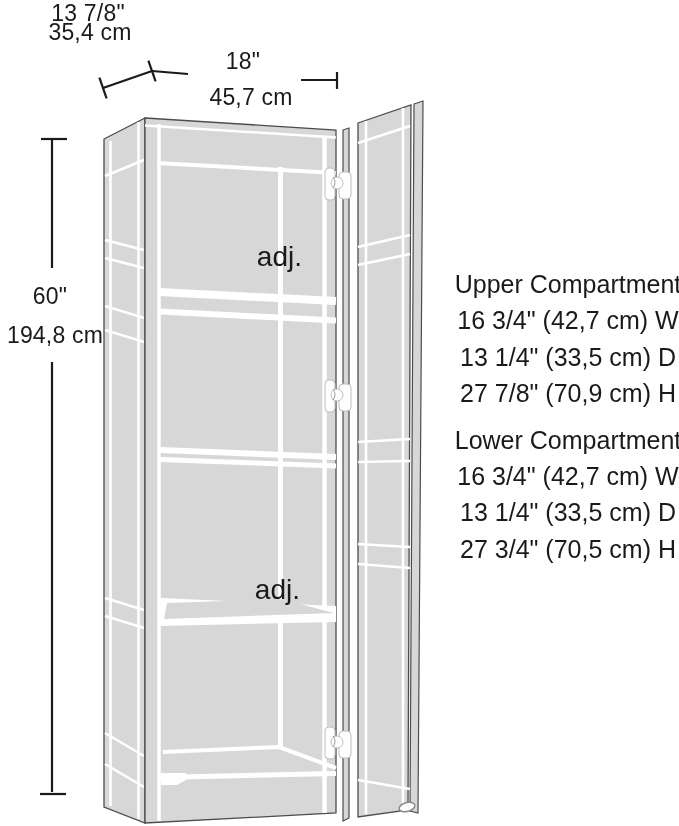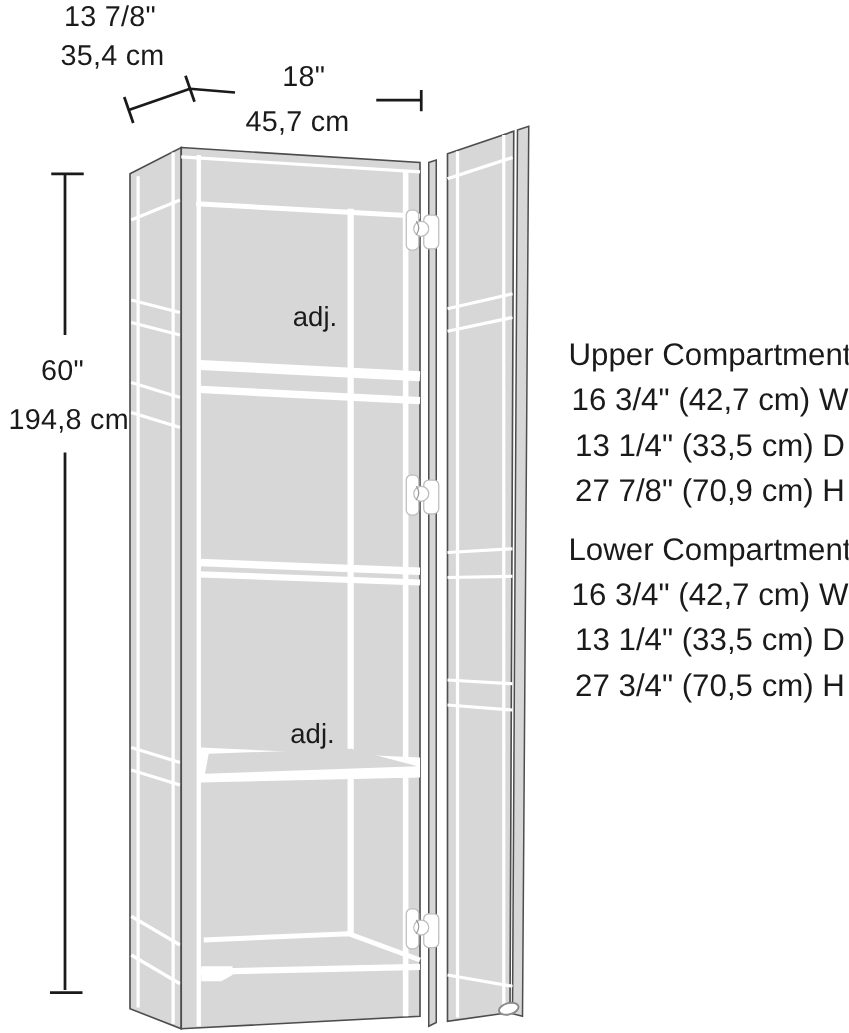--- a/index.html
+++ b/index.html
@@ -3,22 +3,22 @@
 <meta charset="utf-8">
 <style>
   html,body{margin:0;padding:0;background:#fff;}
   .stage{
     position:relative;width:679px;height:826px;background:#fff;overflow:hidden;
     font-family:"Liberation Sans", sans-serif;color:#1a1a1a;
   }
   .stage svg{position:absolute;left:0;top:0;}
   .lbl{position:absolute;text-align:center;white-space:nowrap;
        font-size:23px;font-weight:500;letter-spacing:0.2px;line-height:1.1;}
-  .adj{position:absolute;text-align:center;white-space:nowrap;
-       font-size:22px;font-weight:500;}
+  .adj{position:absolute;text-align:right;white-space:nowrap;
+       font-size:28px;font-weight:500;}
   .specs{position:absolute;left:452px;top:266px;width:232px;text-align:center;
          font-size:25px;font-weight:500;line-height:36.4px;}
   .specs .group2{margin-top:10px;}
   .specs div{white-space:nowrap;}
 </style>
 </head>
 <body>
 
 <div class="stage">
 
@@ -119,24 +119,24 @@
     </g>
     <g fill="#ffffff" stroke="#bdbdbd" stroke-width="1">
       <rect x="325" y="727" width="10" height="32" rx="4"></rect>
       <rect x="339" y="731" width="12" height="27" rx="4"></rect>
       <circle cx="337" cy="742" r="6"></circle>
       <path d="M333,736 q4,5 0,11" fill="none" stroke="#9a9a9a"></path>
     </g>
   </svg>
 
   <div class="lbl" style="left:38px;top:1px;width:100px;">13 7/8"</div>
-  <div class="lbl" style="left:40px;top:32px;width:100px;">35,4 cm</div>
+  <div class="lbl" style="left:40px;top:20px;width:100px;">35,4 cm</div>
 
   <div class="lbl" style="left:193px;top:49px;width:100px;">18"</div>
-  <div class="lbl" style="left:188px;top:85px;width:100px;">45,7 cm</div>
+  <div class="lbl" style="left:201px;top:85px;width:100px;">45,7 cm</div>
 
   <div class="lbl" style="left:0px;top:284px;width:100px;">60"</div>
   <div class="lbl" style="left:5px;top:323px;width:100px;">194,8 cm</div>
 
   <div class="adj" style="left:202px;top:241px;width:100px;">adj.</div>
   <div class="adj" style="left:200px;top:574px;width:100px;">adj.</div>
 
   <div class="specs">
     <div class="group1">
       <div>Upper Compartment</div>

